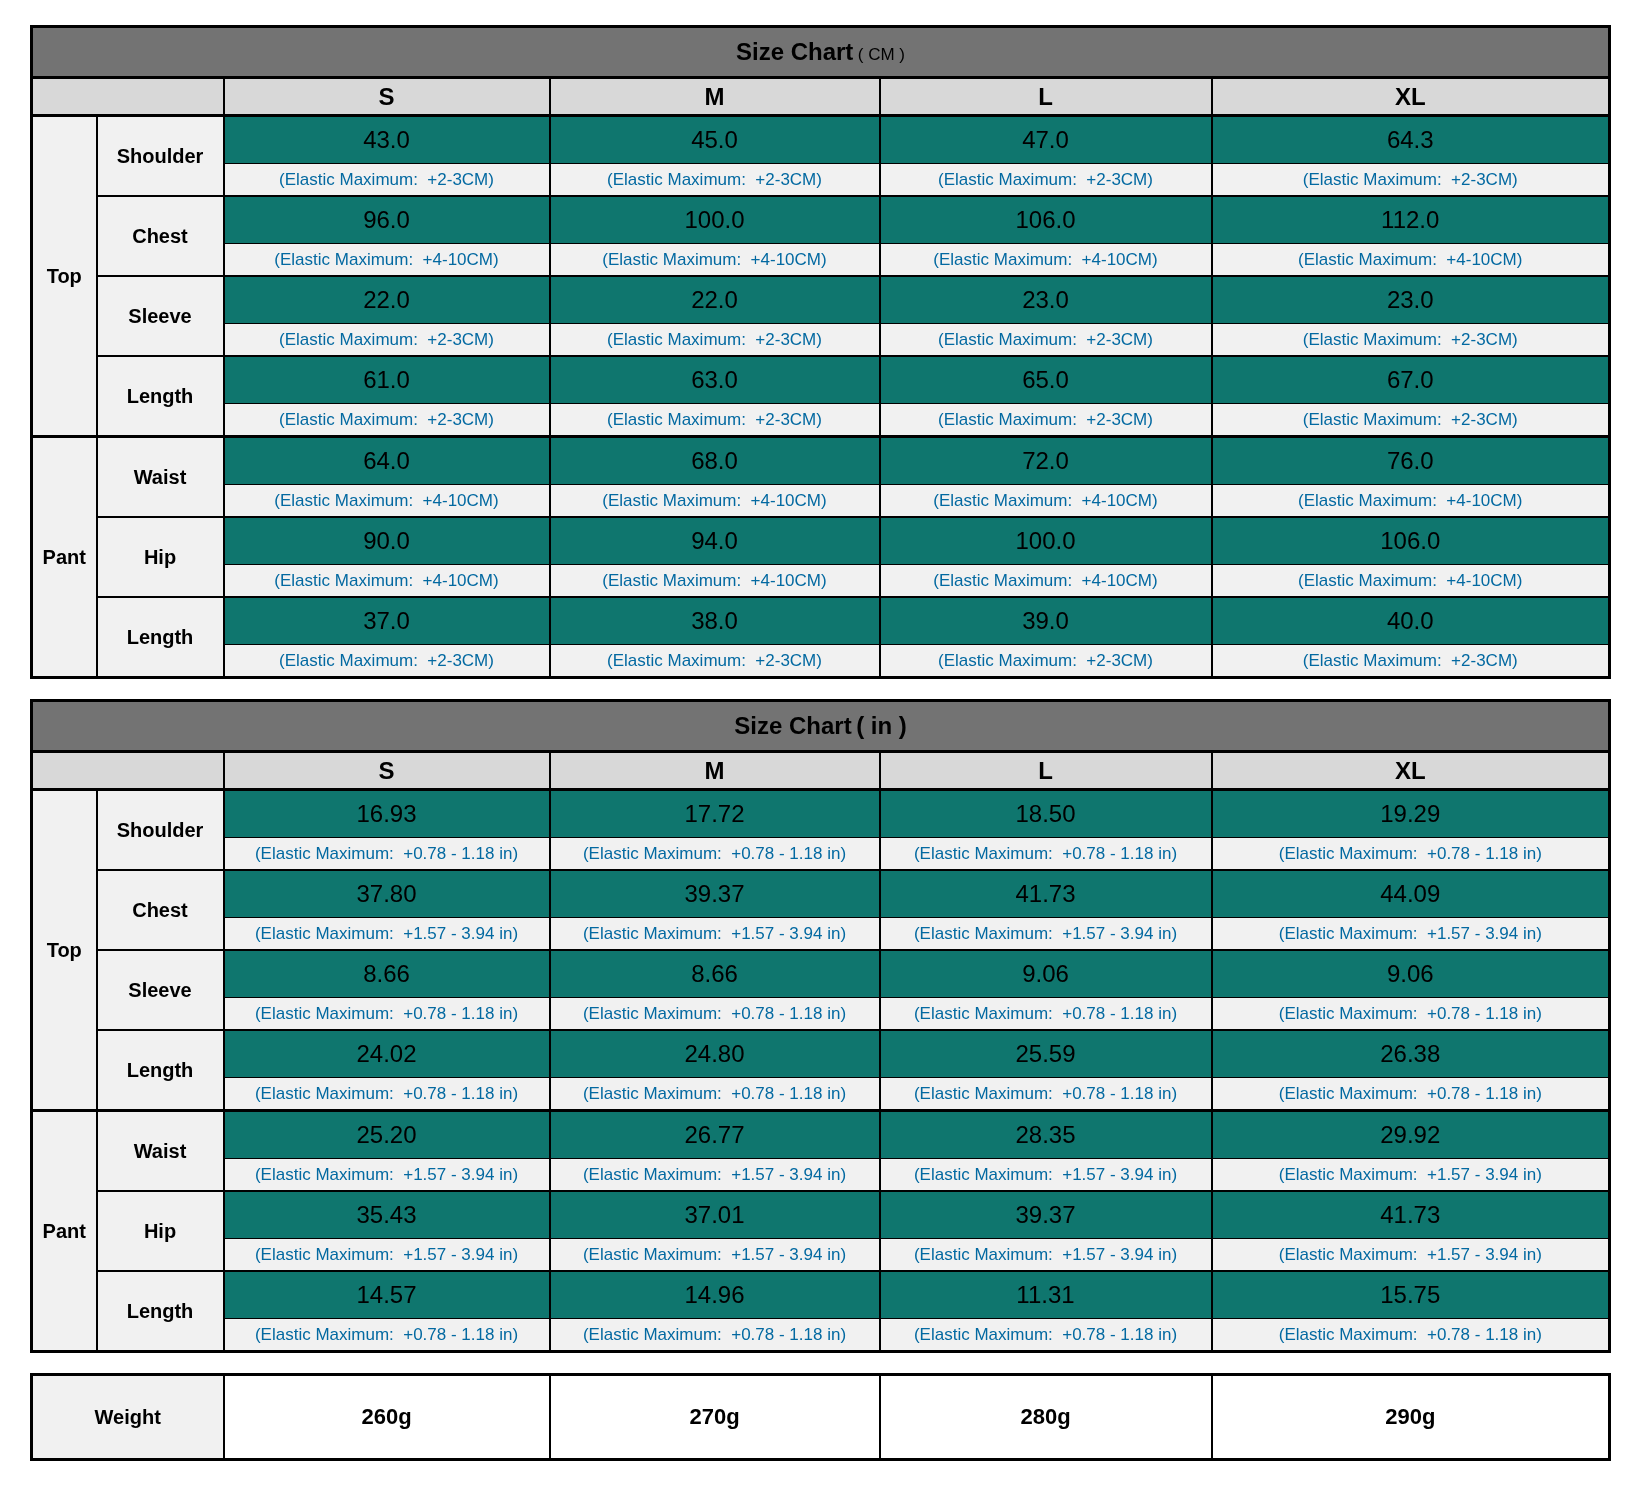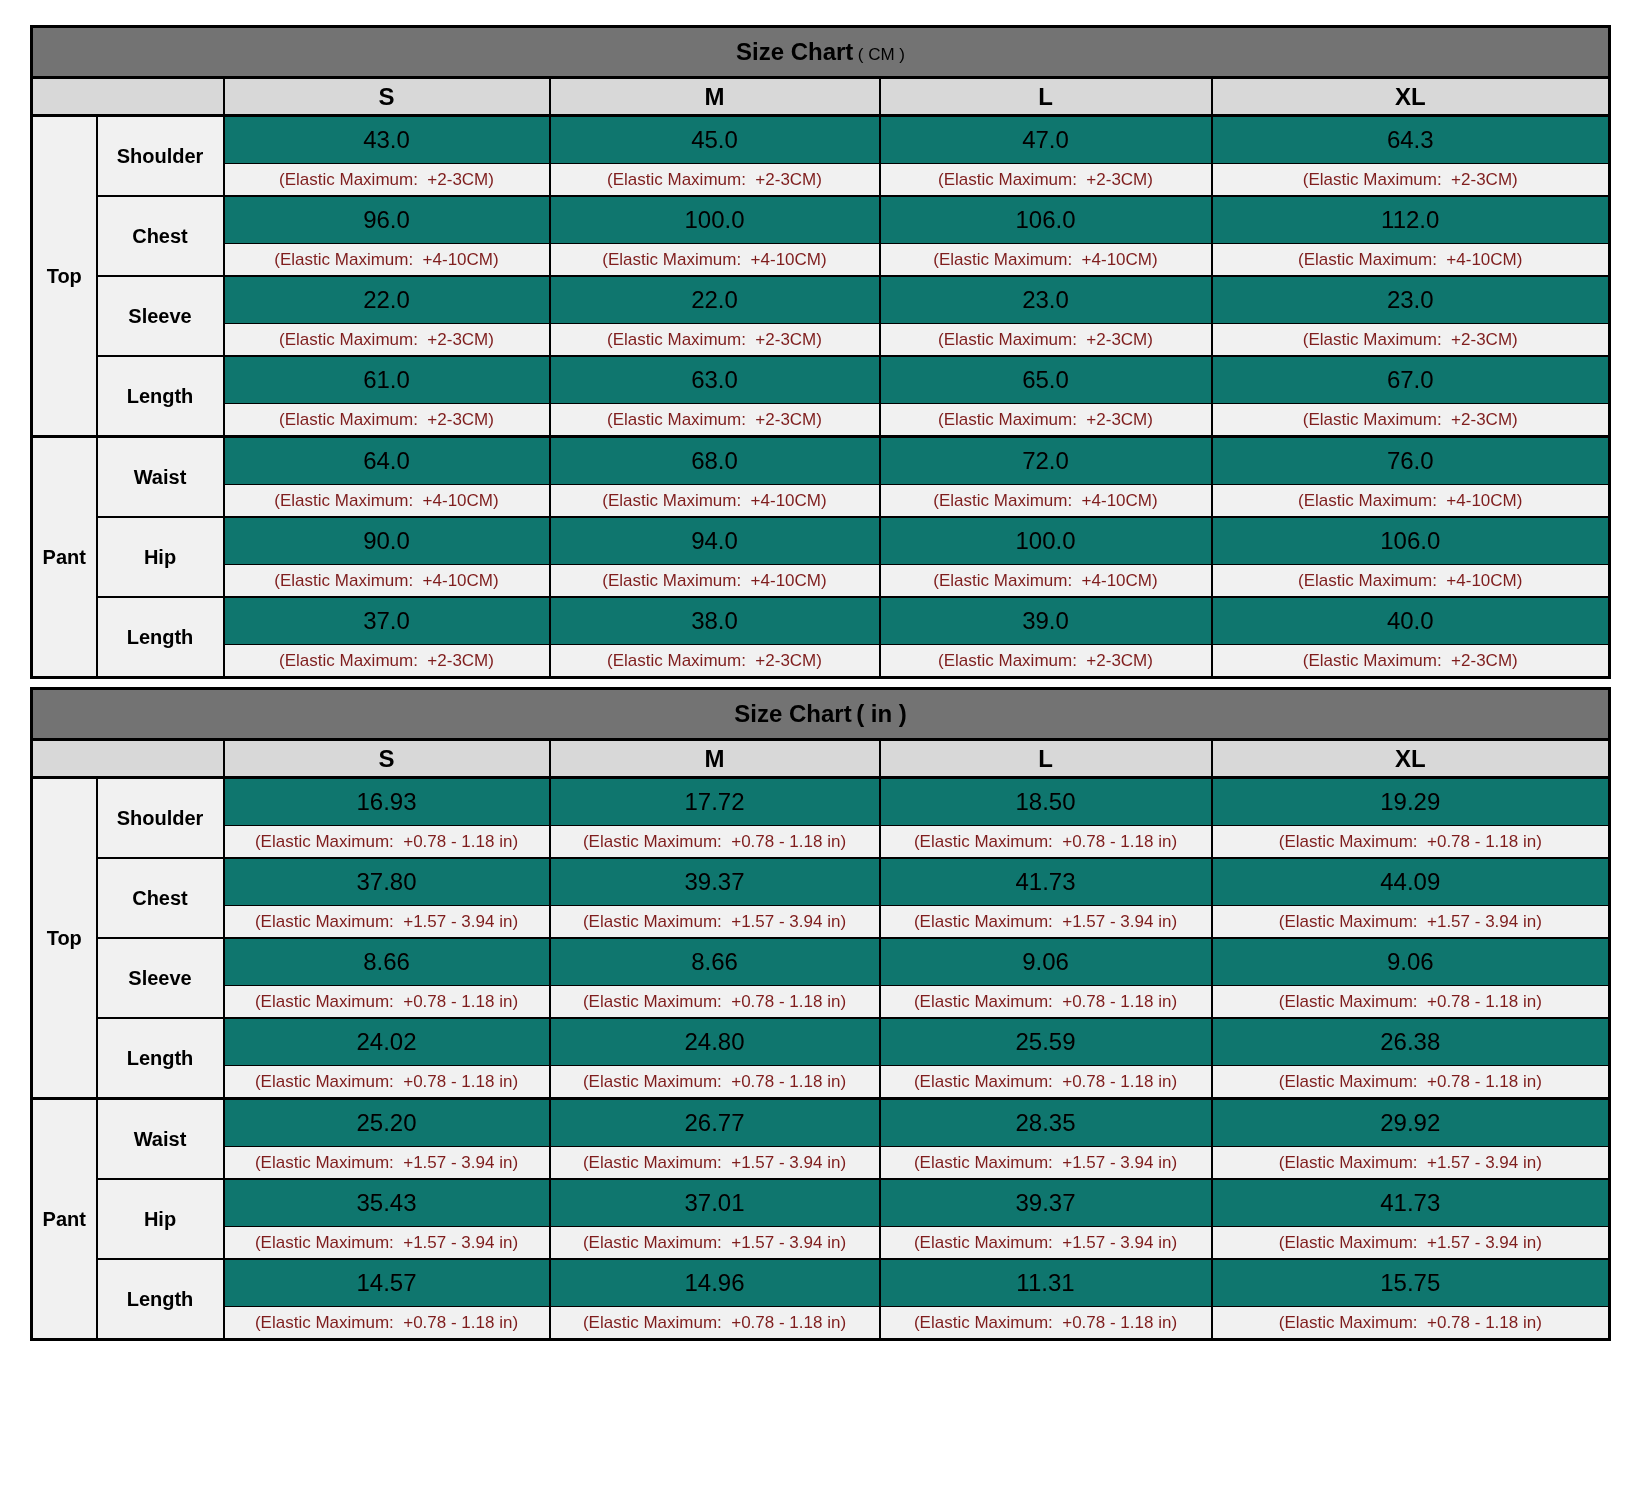--- a/index.html
+++ b/index.html
@@ -8,21 +8,21 @@
     color: #000;
   }
   .page { padding: 25px 30px 46px 30px; }
 
   table.tbl {
     border-collapse: collapse;
     table-layout: fixed;
     width: 1578px;
     border: 3px solid #000;
   }
-  table.tbl + table.tbl { margin-top: 8px; padding-left: 36px; }
+  table.tbl + table.tbl { margin-top: 20px; padding-left: 36px; }
   table.wtbl { margin-top: 22px; }
 
   td {
     border: 2px solid #000;
     text-align: center;
     vertical-align: middle;
     padding: 0;
     overflow: hidden;
   }
 
@@ -52,21 +52,21 @@
     background: #0f766e;
     font-weight: 400;
     font-size: 24px;
     height: 46px;
     border-bottom-width: 1px;
   }
   td.elastic-cell {
     background: #f1f1f1;
     font-weight: 400;
     font-size: 17px;
-    color: #7f1d1d;
+    color: #0369a1;
     height: 31px;
     border-top-width: 1px;
     white-space: pre;
   }
   tr.group-end td, td.group-end-cell { border-bottom-width: 3px; }
 
   table.wtbl td { height: 82px; }
   td.weight-label {
     background: #f1f1f1;
     font-weight: 700;
@@ -306,14 +306,32 @@
             <td class="val">15.75</td>
           </tr>
           <tr class="elastic-row">
             <td class="elastic-cell">(Elastic Maximum:  +0.78 - 1.18 in)</td>
             <td class="elastic-cell">(Elastic Maximum:  +0.78 - 1.18 in)</td>
             <td class="elastic-cell">(Elastic Maximum:  +0.78 - 1.18 in)</td>
             <td class="elastic-cell">(Elastic Maximum:  +0.78 - 1.18 in)</td>
           </tr>
         </tbody>
       </table>
+      <table class="tbl wtbl" id="table-weight">
+        <colgroup>
+          <col style="width: 192px;">
+          <col style="width: 326px;">
+          <col style="width: 330px;">
+          <col style="width: 332px;">
+          <col style="width: 398px;">
+        </colgroup>
+        <tbody>
+          <tr class="weight-row">
+            <td class="weight-label">Weight</td>
+            <td class="weight-val">260g</td>
+            <td class="weight-val">270g</td>
+            <td class="weight-val">280g</td>
+            <td class="weight-val">290g</td>
+          </tr>
+        </tbody>
+      </table>
     </div>
 </div>
 
 </body></html>

